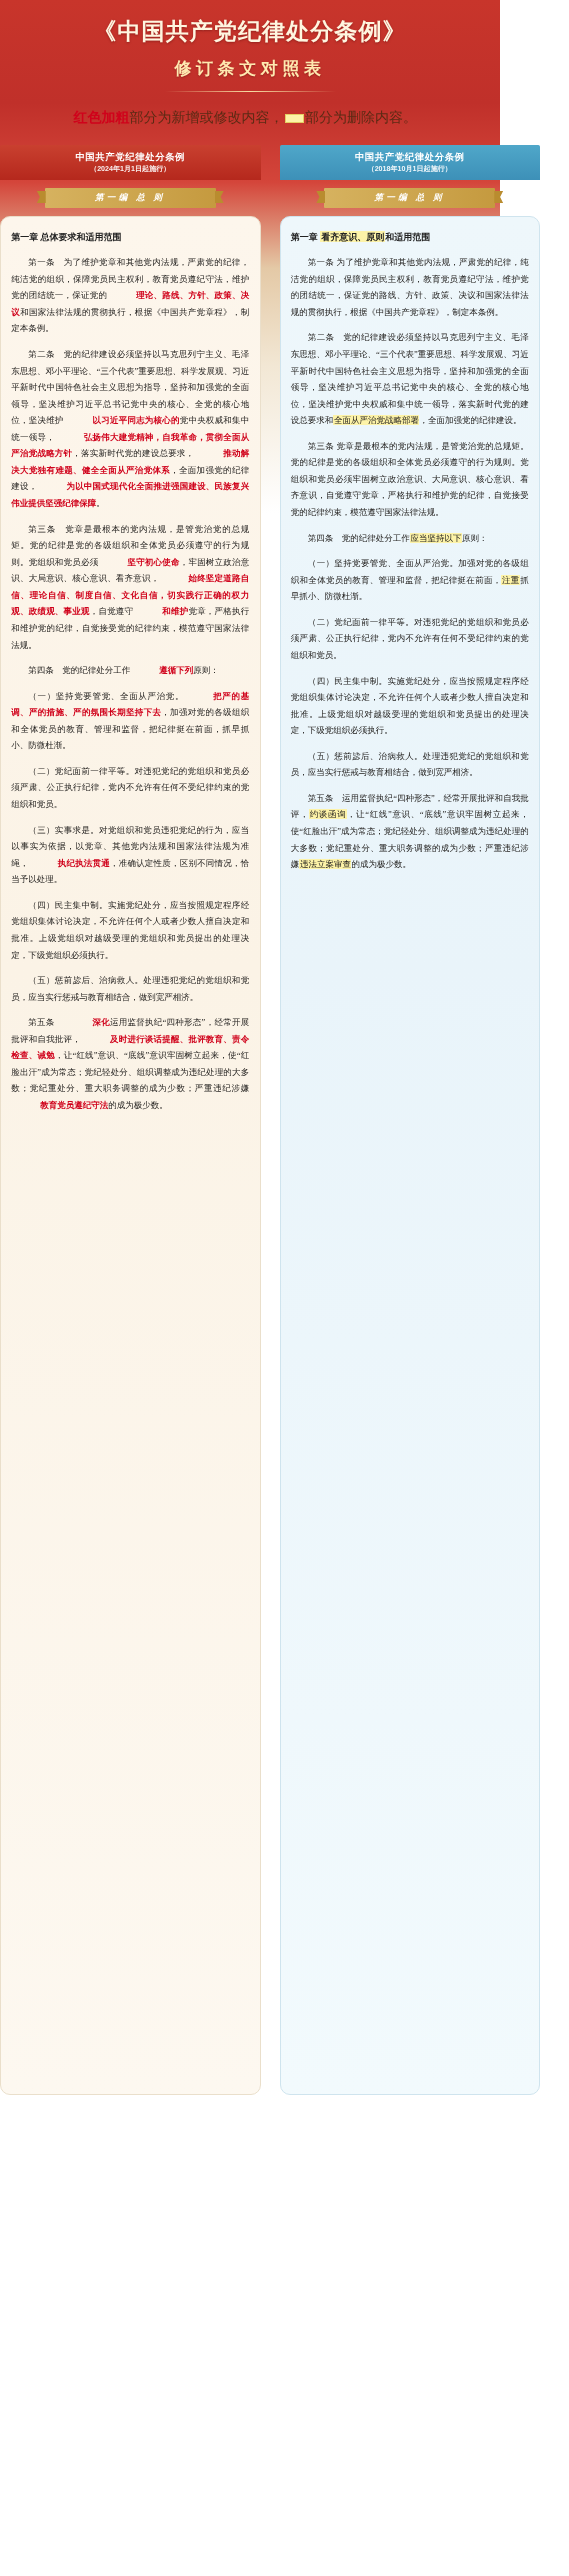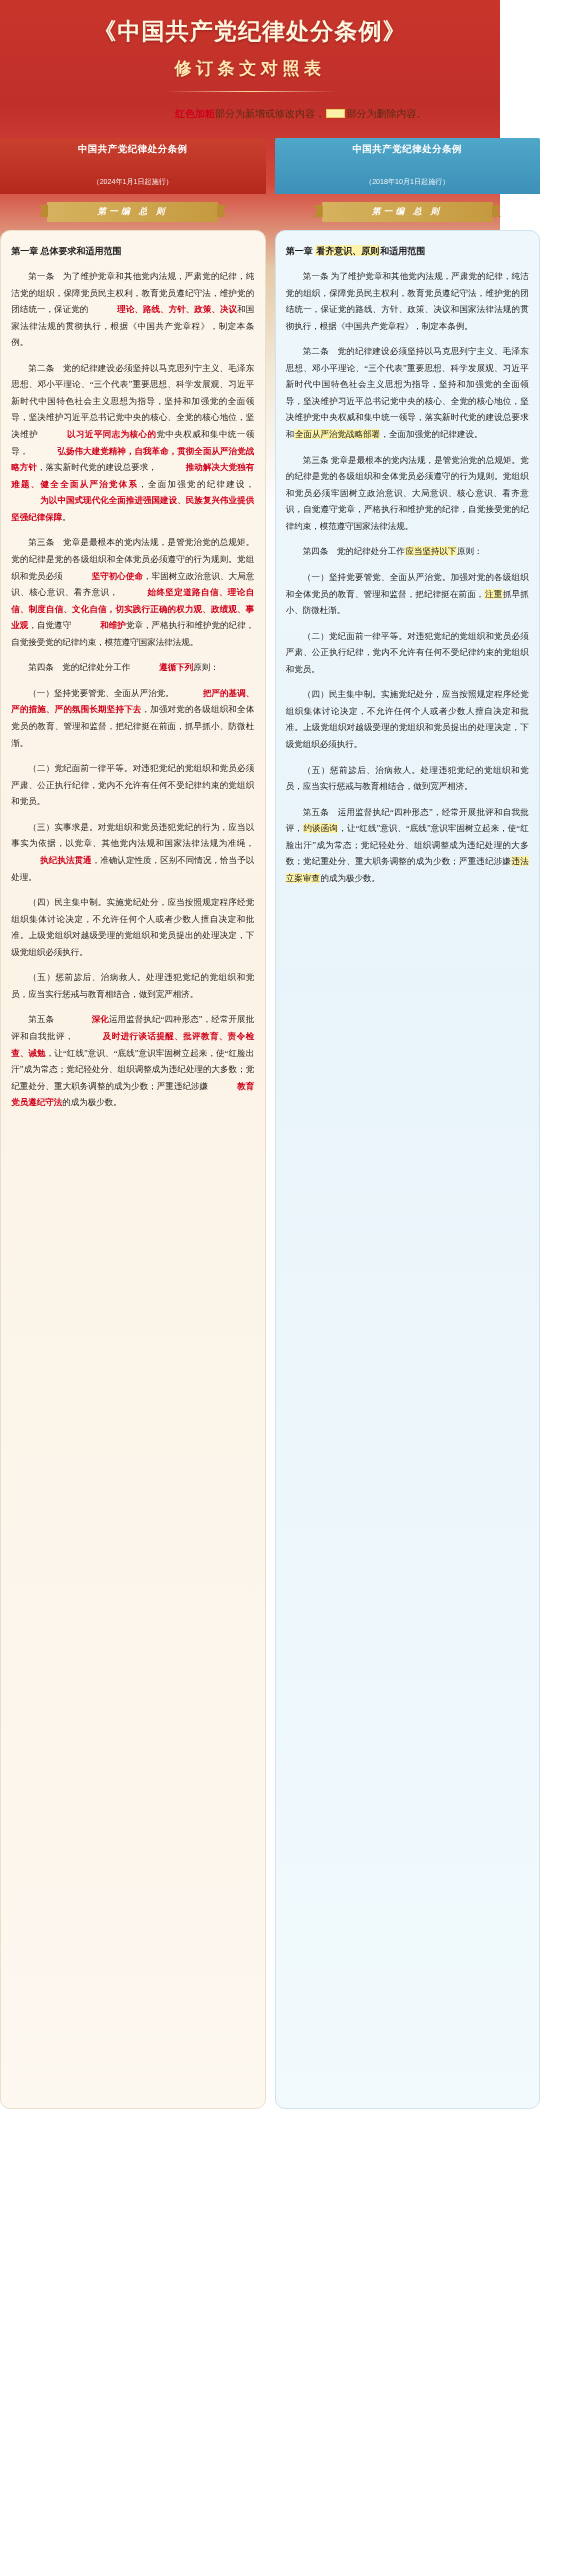--- a/index.html
+++ b/index.html
@@ -42,53 +42,53 @@
   }
   .hero-rule {
     width:171px;
     height:1.7px;
     margin:10.3px auto 0;
     background:linear-gradient(90deg, rgba(255,220,150,0), #f7dca2, rgba(255,220,150,0));
   }
   .legend {
     margin:12.5px auto 0;
     width:353px;
-    text-align:right;
-    font-size:10px;
+    text-align:left;
+    font-size:14px;
     color:#5c2a14;
     line-height:1.8;
   }
   .legend .red-bold { color:#d0021b; font-weight:bold; }
   .legend .swatch {
     display:inline-block;
     width:19.4px; height:8.5px;
     background:#fdf3a8;
     border:0.6px solid #e3cf63;
     vertical-align:-1.1px;
     margin:0 1.1px;
   }
   
   .cols {
     margin:15px auto 0;
     width:540px;
     display:flex;
-    gap:9px;
+    gap:19px;
     align-items:flex-start;
   }
   .col { width:267px; }
   .col-head {
     text-align:center;
     color:#fff;
     padding:5.7px 3.4px 6.8px;
     border-radius:1.7px 1.7px 0 0;
   }
   .col-left .col-head { background:linear-gradient(180deg,#c9402f,#b5281d); }
   .col-right .col-head { background:linear-gradient(180deg,#4fa7c9,#3d90b8); }
   .col-head .name { font-size:9.4px; font-weight:bold; font-family:"Liberation Serif", serif; letter-spacing:0.6px;}
-  .col-head .date { font-size:7.1px; margin-top:21px; opacity:.92; }
+  .col-head .date { font-size:7.1px; margin-top:0; opacity:.92;font-weight:bold; }
   .ribbon {
     margin:8px auto 0;
     width:171px;
     text-align:center;
     color:#fff;
     font-size:8.5px;
     font-weight:bold;
     letter-spacing:3.4px;
     padding:4px 0;
     border-radius:1.1px;

